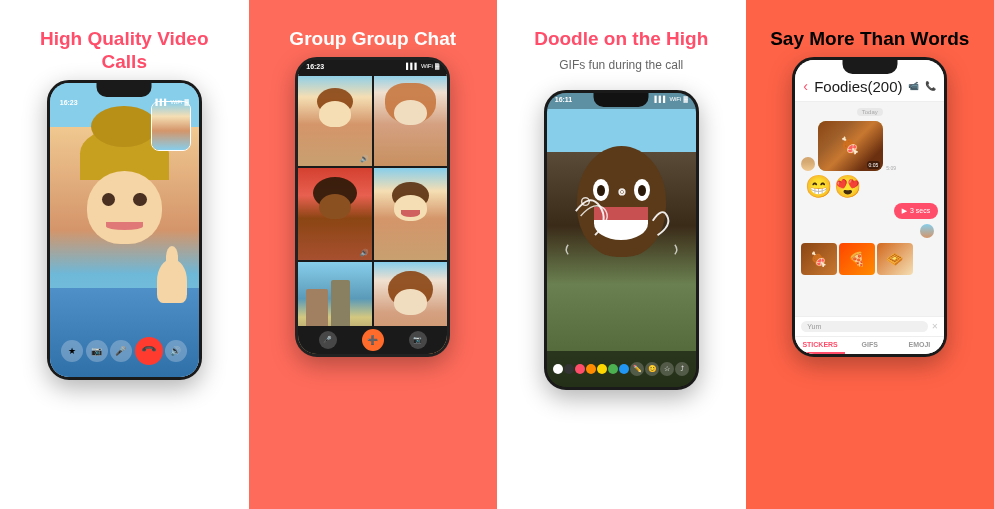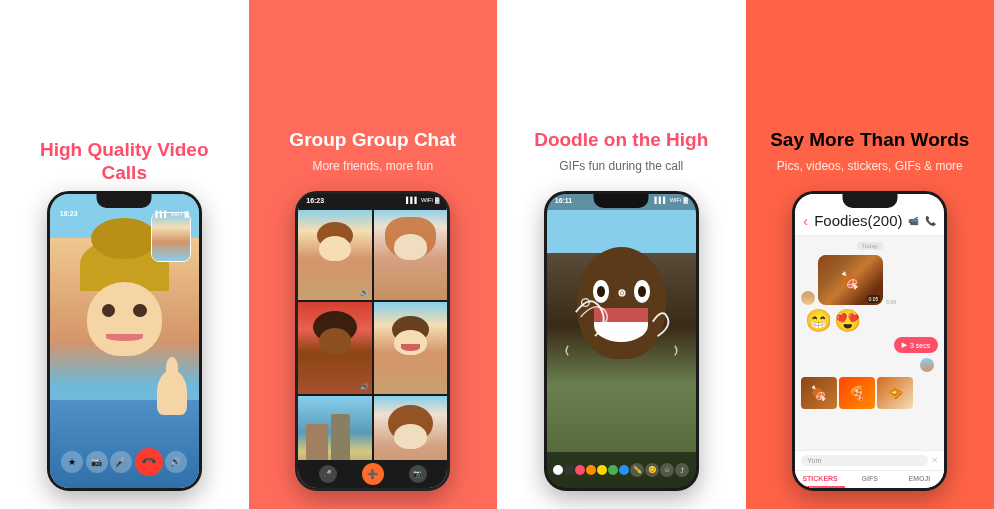--- a/index.html
+++ b/index.html
@@ -12,21 +12,20 @@
     }
 
     .panel {
       flex: 1;
       display: flex;
       flex-direction: column;
       align-items: center;
       padding: 28px 18px 18px;
       position: relative;
       overflow: hidden;
-      justify-content: flex-end;
     }
 
     .panel-1 { background: #fff; }
     .panel-2 { background: #FF6B5B; }
     .panel-3 { background: #fff; }
     .panel-4 { background: #FF6347; }
 
     .panel-title {
       font-size: 19px;
       font-weight: 700;
@@ -504,21 +503,20 @@
             <span>🔊</span>
           </div>
         </div>
       </div>
     </div>
   </div>
 </div>
 
 <div class="panel panel-2">
   <div class="panel-title">Group Group Chat</div>
-  <div class="panel-subtitle">More friends, more fun</div>
   <div class="phone">
     <div class="phone-notch"></div>
     <div class="phone-screen">
 
       <div style="position:absolute;top:0;left:0;right:0;height:16px;background:#1a1a1a;display:flex;justify-content:space-between;padding:3px 8px;z-index:10;">
         <span style="font-size:7px;color:#fff;font-weight:600;">16:23</span>
         <div style="font-size:6px;color:#fff;display:flex;gap:2px;">
           <span>▌▌▌</span>
           <span>WiFi</span>
           <span>▓</span>
@@ -649,21 +647,20 @@
           <div class="doodle-tool">☆</div>
           <div class="doodle-tool">⤴</div>
         </div>
       </div>
     </div>
   </div>
 </div>
 
 <div class="panel panel-4">
   <div class="panel-title">Say More Than Words</div>
-  <div class="panel-subtitle">Pics, videos, stickers, GIFs &amp; more</div>
   <div class="phone">
     <div class="phone-notch"></div>
     <div class="phone-screen">
       <div class="chat-screen">
 
         <div class="chat-header">
           <span class="chat-back">‹</span>
           <span class="chat-title">Foodies(200)</span>
           <div class="chat-header-icons">
             <span>📹</span>

